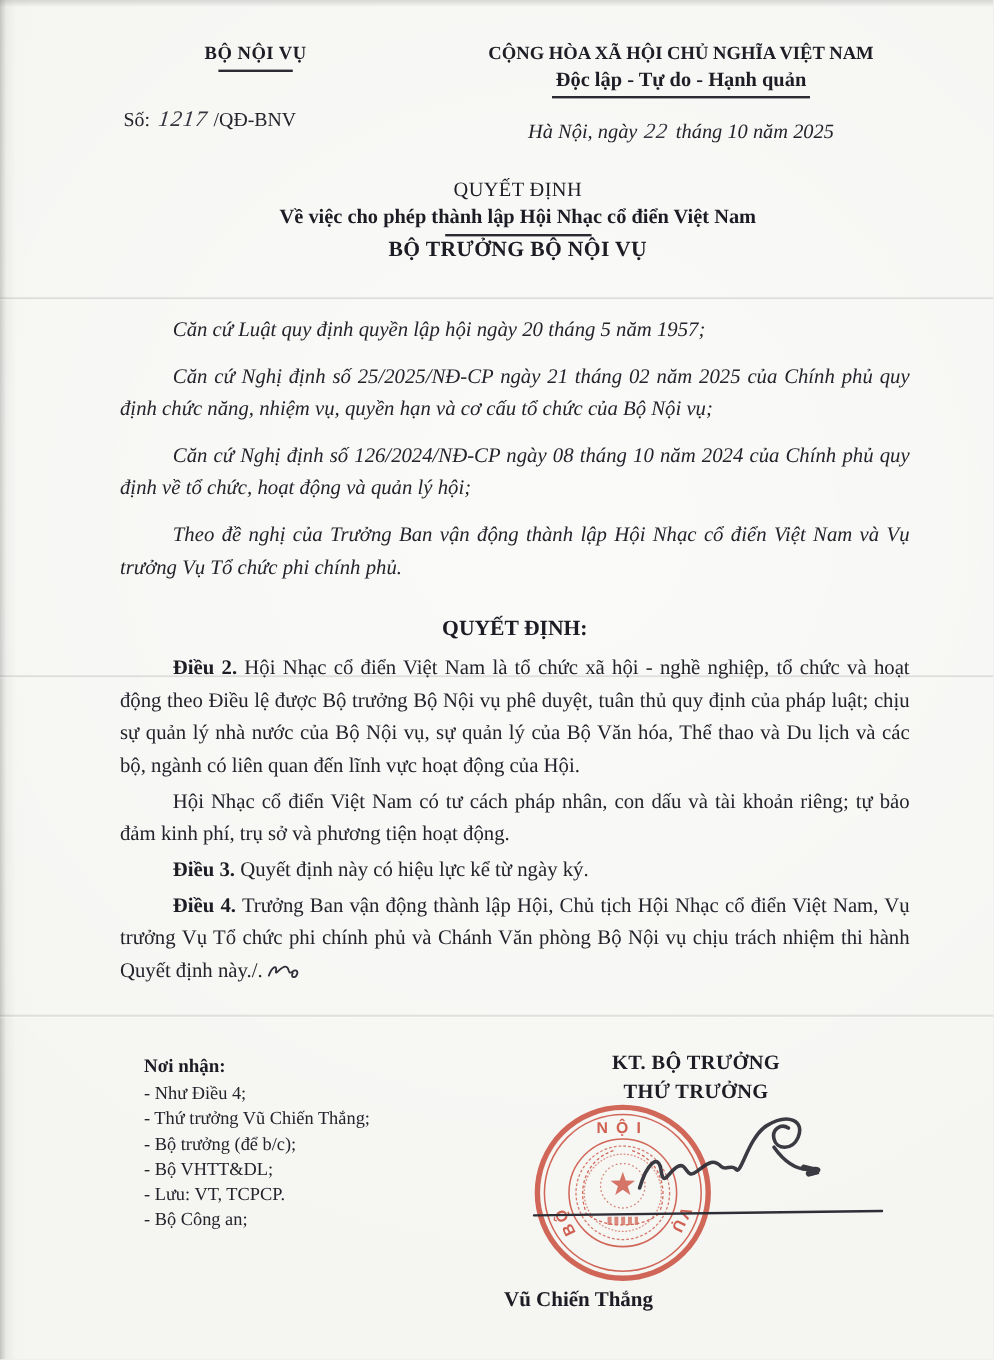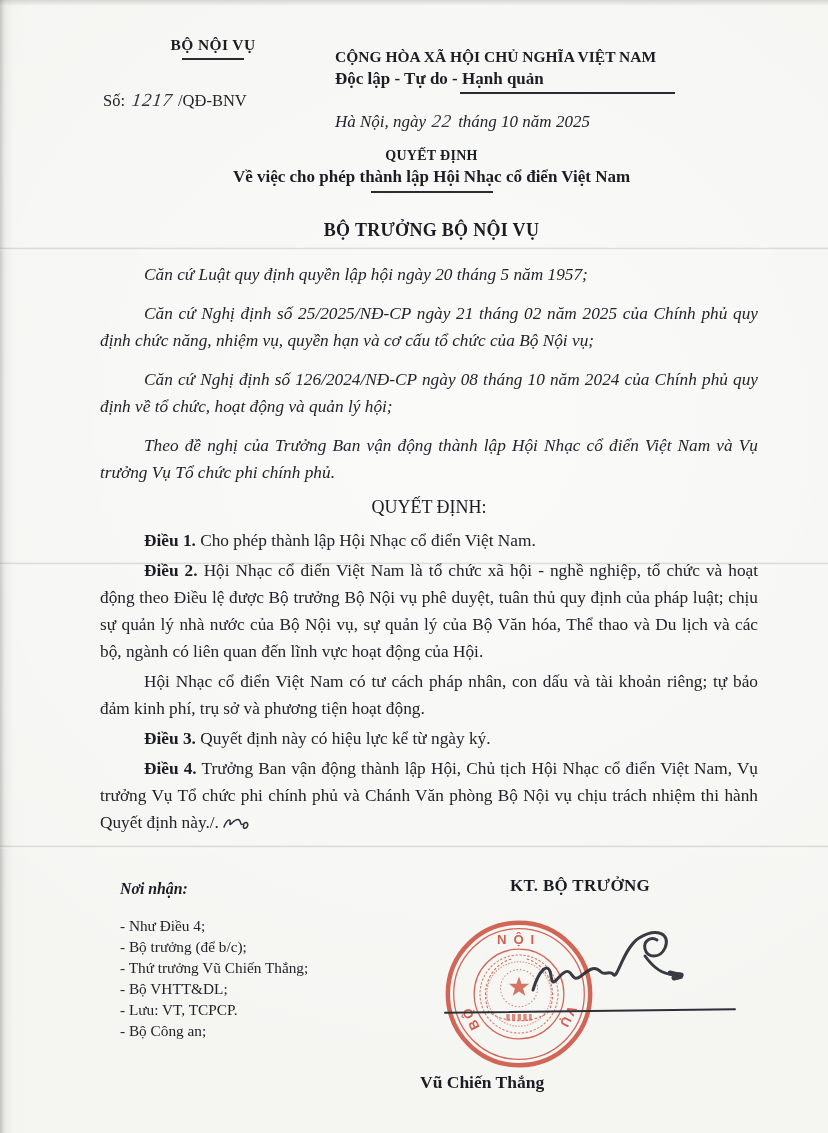--- a/index.html
+++ b/index.html
@@ -21,46 +21,46 @@
     background:linear-gradient(180deg, rgba(120,120,118,.25), rgba(120,120,118,0));}
 
   
   .hdr-left{position:absolute;left:118px;top:36px;width:190px;text-align:center;}
   .org{font-weight:bold;font-size:15.5px;letter-spacing:.4px;color:#1d1d25;}
   .org-rule{width:62px;height:1.5px;background:#2a2a32;margin:4px auto 0;}
   .doc-number{position:absolute;left:103px;top:90px;font-size:16.5px;white-space:nowrap;}
   .hand{font-style:italic;color:#34343f;display:inline-block;transform:skewX(-7deg);letter-spacing:1px;}
   .doc-number .hand{font-size:18.5px;margin:0 5px 0 7px;}
 
-  .hdr-right{position:absolute;left:335px;top:48px;width:465px;text-align:left;}
+  .hdr-right{position:absolute;left:335px;top:36px;width:465px;text-align:center;}
   .nat1{font-weight:bold;font-size:15.5px;color:#1d1d25;}
   .nat2{font-weight:bold;font-size:17px;margin-top:3px;color:#1d1d25;}
   .nat-rule{width:215px;height:1.5px;background:#2a2a32;margin:3px auto 0;}
   .dateline{margin-top:17px;font-style:italic;font-size:17px;white-space:nowrap;}
   .dateline .hand{font-size:18px;margin:0 6px;}
 
   
   .title-block{position:absolute;left:104px;top:148px;width:655px;text-align:center;}
-  .t-main{font-weight:bold;font-size:14px;letter-spacing:.3px;color:#1c1c24;}
+  .t-main{font-weight:normal;font-size:17px;letter-spacing:.3px;color:#1c1c24;}
   .t-sub{font-weight:bold;font-size:17px;margin-top:3px;color:#1c1c24;}
   .t-rule{width:122px;height:1.5px;background:#2a2a32;margin:4px auto 0;}
-  .t-auth{font-weight:bold;font-size:18px;margin-top:27px;letter-spacing:.3px;color:#1c1c24;}
+  .t-auth{font-weight:bold;font-size:18px;letter-spacing:.3px;color:#1c1c24;}
 
   
   .body-block{position:absolute;left:100px;top:249px;width:658px;}
   .recital{font-style:italic;font-size:17.3px;line-height:27px;text-align:justify;
     text-indent:44px;margin:12px 0 3px;}
-  .decision-head{text-align:center;font-weight:normal;font-size:18px;margin:11px 0 9px;color:#1c1c24;}
+  .decision-head{text-align:center;font-weight:bold;font-size:18px;margin:27px 0 9px;color:#1c1c24;}
   .article{font-size:17.3px;line-height:27px;text-align:justify;text-indent:44px;margin:0 0 3px;}
   .article b{color:#1c1c24;}
   .initials-svg{display:inline-block;vertical-align:-3px;margin-left:3px;}
 
   
   .recipients{position:absolute;left:120px;top:878px;width:270px;font-size:15.3px;line-height:21px;}
-  .rcp-head{font-weight:bold;font-style:italic;font-size:15.8px;margin-bottom:16px;color:#1c1c24;}
+  .rcp-head{font-weight:bold;font-size:15.8px;margin-bottom:2px;color:#1c1c24;}
 
   
   .sign-block{position:absolute;left:420px;top:876px;width:320px;text-align:center;}
   .s1,.s2{font-weight:bold;font-size:17px;letter-spacing:.3px;color:#1c1c24;}
   .s2{margin-top:4px;}
   .signer{position:absolute;left:420px;top:1072px;width:320px;text-align:left;
     font-weight:bold;font-size:17.5px;color:#1c1c24;}
 
   .seal{position:absolute;left:441px;top:916px;width:156px;height:156px;}
   .sig-stroke{position:absolute;left:505px;top:918px;width:250px;height:105px;}
@@ -97,46 +97,45 @@
   </div>
 
   <div class="body-block">
     <p class="recital">Căn cứ Luật quy định quyền lập hội ngày 20 tháng 5 năm 1957;</p>
     <p class="recital">Căn cứ Nghị định số 25/2025/NĐ-CP ngày 21 tháng 02 năm 2025 của Chính phủ quy định chức năng, nhiệm vụ, quyền hạn và cơ cấu tổ chức của Bộ Nội vụ;</p>
     <p class="recital">Căn cứ Nghị định số 126/2024/NĐ-CP ngày 08 tháng 10 năm 2024 của Chính phủ quy định về tổ chức, hoạt động và quản lý hội;</p>
     <p class="recital">Theo đề nghị của Trưởng Ban vận động thành lập Hội Nhạc cổ điển Việt Nam và Vụ trưởng Vụ Tổ chức phi chính phủ.</p>
 
     <div class="decision-head">QUYẾT ĐỊNH:</div>
 
-    <p class="article"><b>Điều 1.</b>
-      <span>Cho phép thành lập Hội Nhạc cổ điển Việt Nam.</span></p>
     <p class="article"><b>Điều 2.</b>
       <span>Hội Nhạc cổ điển Việt Nam là tổ chức xã hội - nghề nghiệp, tổ chức và hoạt động theo Điều lệ được Bộ trưởng Bộ Nội vụ phê duyệt, tuân thủ quy định của pháp luật; chịu sự quản lý nhà nước của Bộ Nội vụ, sự quản lý của Bộ Văn hóa, Thể thao và Du lịch và các bộ, ngành có liên quan đến lĩnh vực hoạt động của Hội.</span></p>
     <p class="article"><b></b>
       <span>Hội Nhạc cổ điển Việt Nam có tư cách pháp nhân, con dấu và tài khoản riêng; tự bảo đảm kinh phí, trụ sở và phương tiện hoạt động.</span></p>
     <p class="article"><b>Điều 3.</b>
       <span>Quyết định này có hiệu lực kể từ ngày ký.</span></p>
     <p class="article"><b>Điều 4.</b>
       <span>Trưởng Ban vận động thành lập Hội, Chủ tịch Hội Nhạc cổ điển Việt Nam, Vụ trưởng Vụ Tổ chức phi chính phủ và Chánh Văn phòng Bộ Nội vụ chịu trách nhiệm thi hành Quyết định này./.</span><svg class="initials-svg" width="30" height="17" viewBox="0 0 30 17">
         <path d="M2,13 C5,5 9,4 8,9 C7,14 12,5 16,5.5 C20,6 17,13 22,9.5 C25,7 27,10 25,13 C23,15.5 20,14 22,11" fill="none" stroke="#2e2e38" stroke-width="1.5" stroke-linecap="round"></path>
         </svg></p>
   </div>
 
   <div class="recipients">
     <div class="rcp-head">Nơi nhận:</div>
     <div>- Như Điều 4;</div>
+    <div>- Thứ trưởng Vũ Chiến Thắng;</div>
     <div>- Bộ trưởng (để b/c);</div>
-    <div>- Thứ trưởng Vũ Chiến Thắng;</div>
     <div>- Bộ VHTT&amp;DL;</div>
     <div>- Lưu: VT, TCPCP.</div>
     <div>- Bộ Công an;</div>
   </div>
 
   <div class="sign-block">
     <div class="s1">KT. BỘ TRƯỞNG</div>
+    <div class="s2">THỨ TRƯỞNG</div>
   </div>
 
   <svg class="seal" viewBox="-80 -80 160 160">
     <g stroke="#c94736" fill="none" opacity="0.82">
       <circle r="73" stroke-width="4.6"></circle>
       <circle r="67" stroke-width="1.3"></circle>
       <circle r="46" stroke-width="1.3"></circle>
       <g stroke-width="1.1">
         <circle r="40" stroke-dasharray="2.4 1.7" opacity="0.85"></circle>
         <circle r="33" stroke-dasharray="1.6 1.4" opacity="0.7"></circle>

